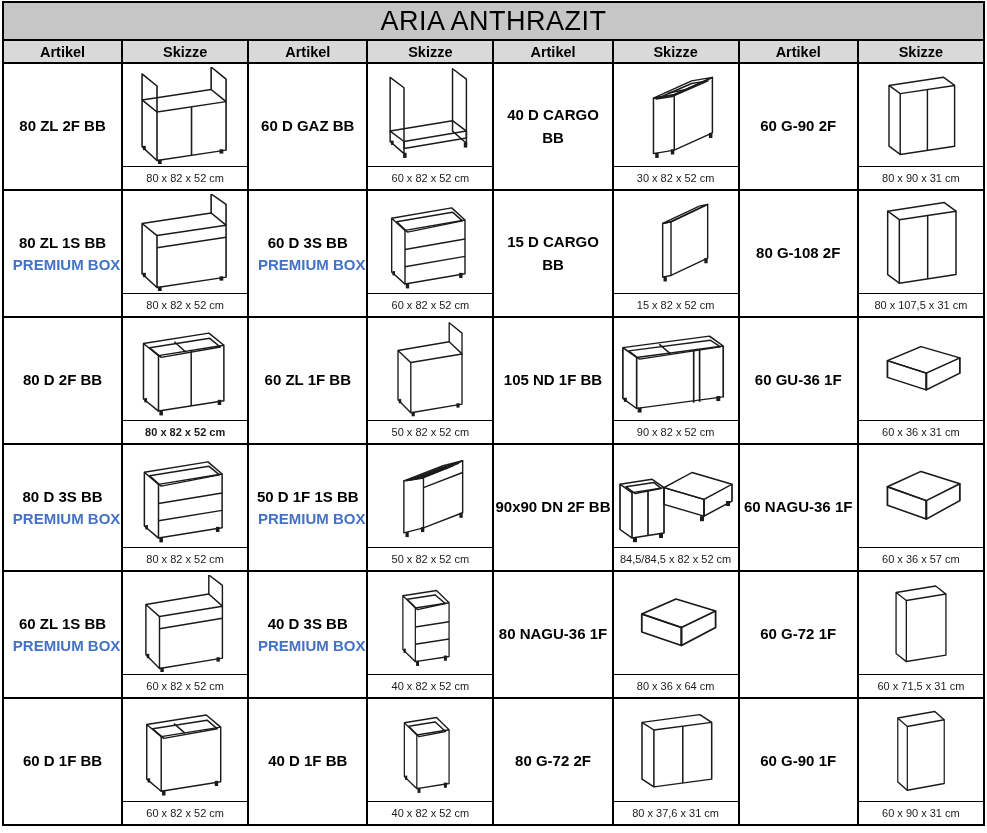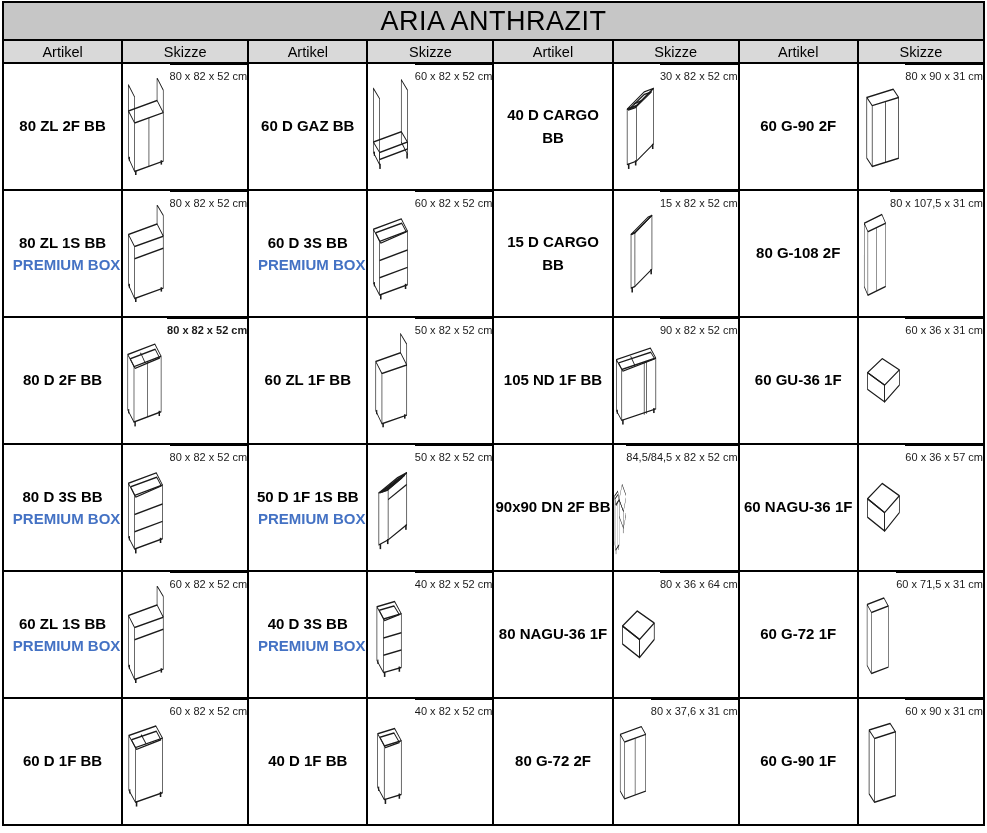--- a/index.html
+++ b/index.html
@@ -4,31 +4,31 @@
 <style>
   html,body { margin:0; padding:0; background:#fff; }
   body { font-family:"Liberation Sans", sans-serif; color:#000; width:987px; }
   .catalog { width:983px; margin:1px auto; border-collapse:collapse; table-layout:fixed; }
   .catalog th, .catalog td { border:2px solid #000; padding:0; }
   .title-cell {
     border:3px solid #000; background:#c6c6c6; height:36px;
     font-size:27px; font-weight:normal; text-align:center; letter-spacing:0.5px;
   }
   .colhead {
-    background:#d9d9d9; font-weight:normal; font-size:14.5px;
+    background:#d9d9d9; font-weight:bold; font-size:14.5px;
     height:21px; text-align:center; border-bottom-width:3px;
   }
   .gstart { border-left-width:3px; }
   .gend { border-right-width:3px; }
   tbody td { border-top-width:3px; height:125px; }
   .art { text-align:center; vertical-align:middle; background:#fff; }
   .art-name { font-size:15px; font-weight:bold; line-height:1.5; }
   .premium { font-size:15px; font-weight:bold; color:#4472c4; line-height:1.35;padding-left:8px; }
   .premium:empty { display:none; }
-  .skz-inner { display:flex; flex-direction:row; height:125px;border-radius:31px; }
+  .skz-inner { display:flex; flex-direction:column; height:125px;border-radius:31px; }
   .sketch { flex:1 1 auto; display:flex; align-items:center; justify-content:center; overflow:hidden; }
   .dim {
     border-top:1px solid #000; height:22px; line-height:22px;
     text-align:center; font-size:11px; color:#1a1a1a; flex:0 0 auto;
   }
   .dim-bold { font-weight:bold; }
   .sketch svg { display:block; }
   #sk-defs { position:absolute; width:0; height:0; overflow:hidden; }
 </style>
 </head>

